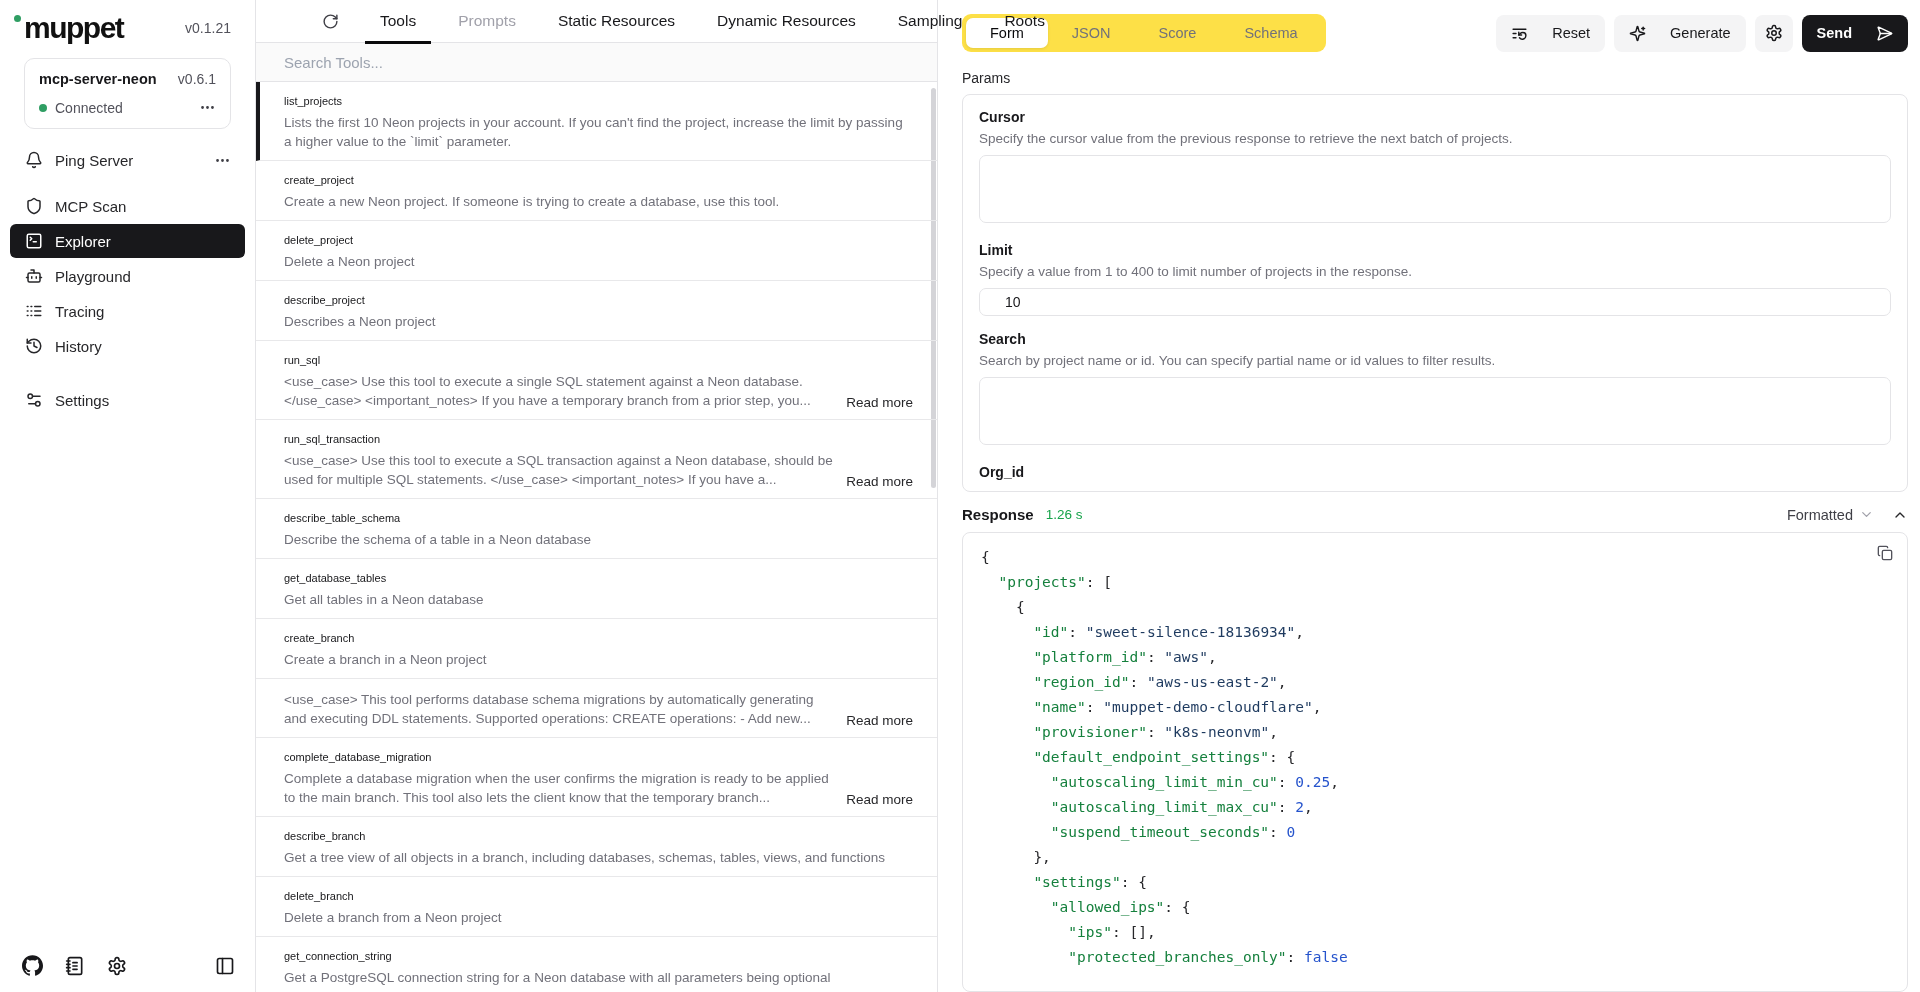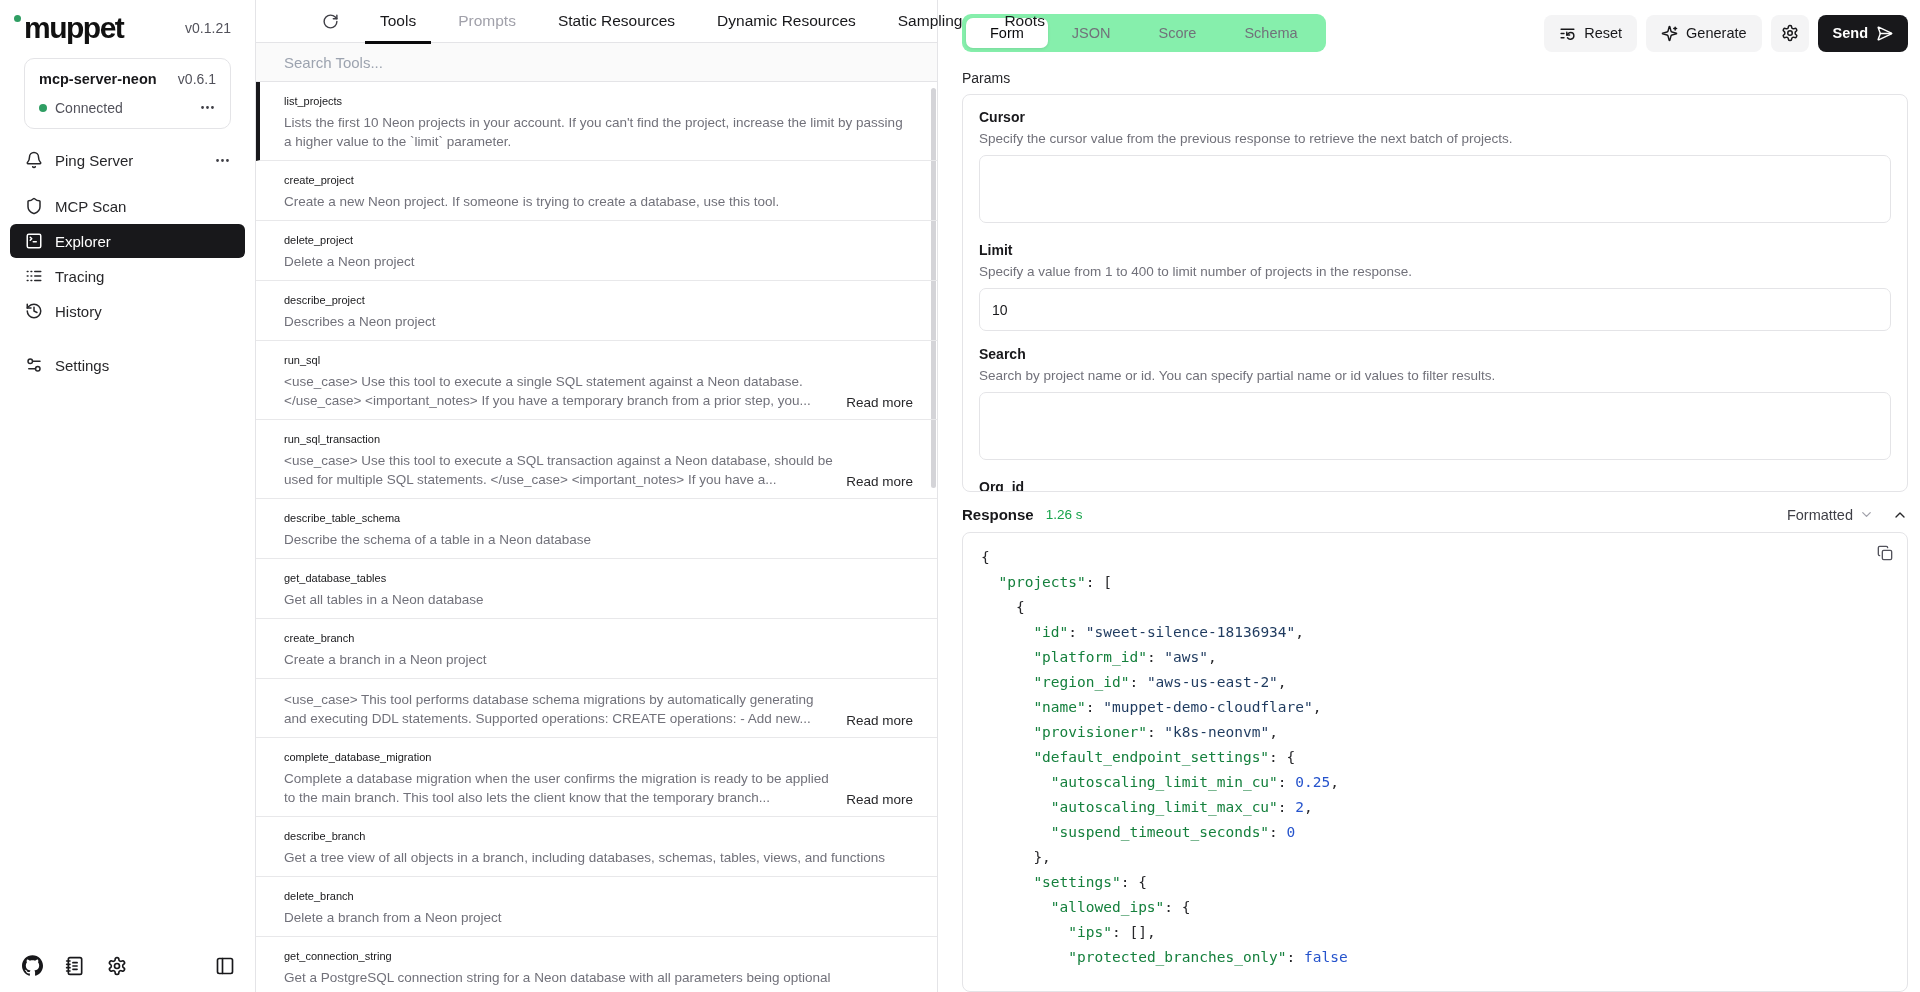--- a/index.html
+++ b/index.html
@@ -47,35 +47,35 @@
   .tool-name { font-size:11px; font-weight:500; color:#18181b; line-height:20px; }
   .tool-body { display:flex; align-items:flex-end; margin-top:2px; }
   .tool-desc { font-size:13.5px; color:#71717a; line-height:19px; display:-webkit-box; -webkit-line-clamp:2; -webkit-box-orient:vertical; overflow:hidden; }
   .tool-item.has-more .tool-desc { max-width:565px; }
   .read-more { margin-left:auto; font-size:13.5px; color:#27272a; white-space:nowrap; cursor:pointer; padding-left:10px; }
   .scroll-thumb { position:absolute; top:6px; right:1px; width:5px; height:400px; background:#d4d4d8; border-radius:3px; }
 
   
   .main { flex:1; display:flex; flex-direction:column; padding:0 12px 0 24px; overflow:hidden; }
   .main-header { display:flex; align-items:center; justify-content:space-between; margin-top:13px; flex:0 0 40px; }
-  .seg-control { display:flex; background:#86efac; border-radius:9px; padding:4px; }
+  .seg-control { display:flex; background:#fde047; border-radius:9px; padding:4px; }
   .seg { font-size:14.5px; color:#71717a; padding:7px 24px; border-radius:7px; cursor:pointer; }
   .seg.active { background:#fff; color:#09090b; font-weight:500; box-shadow:0 1px 3px rgba(0,0,0,.1); }
   .actions { display:flex; align-items:center; gap:9px; }
-  .btn { display:flex; align-items:center; gap:8px; background:#f4f4f5; border:none; border-radius:8px; padding:0 15px; height:37px; font-size:14.5px; font-family:inherit; color:#18181b; cursor:pointer; }
+  .btn { display:flex; align-items:center; gap:24px; background:#f4f4f5; border:none; border-radius:8px; padding:0 15px; height:37px; font-size:14.5px; font-family:inherit; color:#18181b; cursor:pointer; }
   .btn.icon-only { padding:0 10px; }
   .btn.primary { background:var(--accent); color:#fff; font-weight:700;align-items:center; }
 
   .params-title { font-size:14px; font-weight:500; color:#27272a; margin:17px 0 8px; }
   .params-box { border:1px solid #e4e4e7; border-radius:8px; height:443px; overflow:hidden; padding:14px 16px; }
   .field { margin-bottom:15px; }
   .field-label { font-size:14px; font-weight:600; color:#18181b; line-height:17px; }
   .field-desc { font-size:13.5px; color:#71717a; margin-top:3px; line-height:19px; }
   .field textarea { width:100%; height:68px; margin-top:7px; border:1px solid #e4e4e7; border-radius:7px; resize:none; outline:none; padding:8px 10px; font-family:inherit; font-size:14px; color:#18181b; }
-  .field input { width:100%; height:43px; margin-top:7px; border:1px solid #e4e4e7; border-radius:7px; outline:none; padding:0 12px; font-family:inherit; font-size:14px; color:#18181b; }
+  .field input { width:100%; height:28px; margin-top:7px; border:1px solid #e4e4e7; border-radius:7px; outline:none; padding:0 25px; font-family:inherit; font-size:14px; color:#18181b; }
 
   .resp-header { display:flex; align-items:center; margin:14px 0 9px; flex:0 0 auto; }
   .resp-title { font-size:15px; font-weight:600; color:#18181b; }
   .resp-time { font-size:13.5px; color:var(--duration-green); margin-left:12px; }
   .format-select { margin-left:auto; display:flex; align-items:center; gap:6px; font-size:14.5px; color:#3f3f46; cursor:pointer; padding-right:18px; }
   .format-select .chev { color:#a1a1aa; }
   .collapse-btn { color:#27272a; cursor:pointer; }
 
   .response-box { border:1px solid #e4e4e7; border-radius:8px; background:#fff; position:relative; height:460px; flex:0 0 auto; padding:12px 18px; overflow:hidden; }
   .copy-btn { position:absolute; top:12px; right:14px; color:#52525b; cursor:pointer; }
@@ -138,20 +138,31 @@
         </svg>
       <span>MCP Scan</span>
     </div>
     <div class="nav-item active">
       <svg class="ic" width="18" height="18" viewBox="0 0 24 24">
           <path d="m7 11 2-2-2-2"></path>
           <path d="M11 13h4"></path>
           <rect width="18" height="18" x="3" y="3" rx="2"></rect>
         </svg>
       <span>Explorer</span>
+    </div>
+    <div class="nav-item">
+      <svg class="ic" width="18" height="18" viewBox="0 0 24 24">
+          <path d="M12 8V4H8"></path>
+          <rect width="16" height="12" x="4" y="8" rx="2"></rect>
+          <path d="M2 14h2"></path>
+          <path d="M20 14h2"></path>
+          <path d="M15 13v2"></path>
+          <path d="M9 13v2"></path>
+        </svg>
+      <span>Playground</span>
     </div>
     <div class="nav-item">
       <svg class="ic" width="18" height="18" viewBox="0 0 24 24">
           <path d="M13 12h8"></path>
           <path d="M13 18h8"></path>
           <path d="M13 6h8"></path>
           <path d="M3 12h1"></path>
           <path d="M3 18h1"></path>
           <path d="M3 6h1"></path>
           <path d="M8 12h1"></path>

